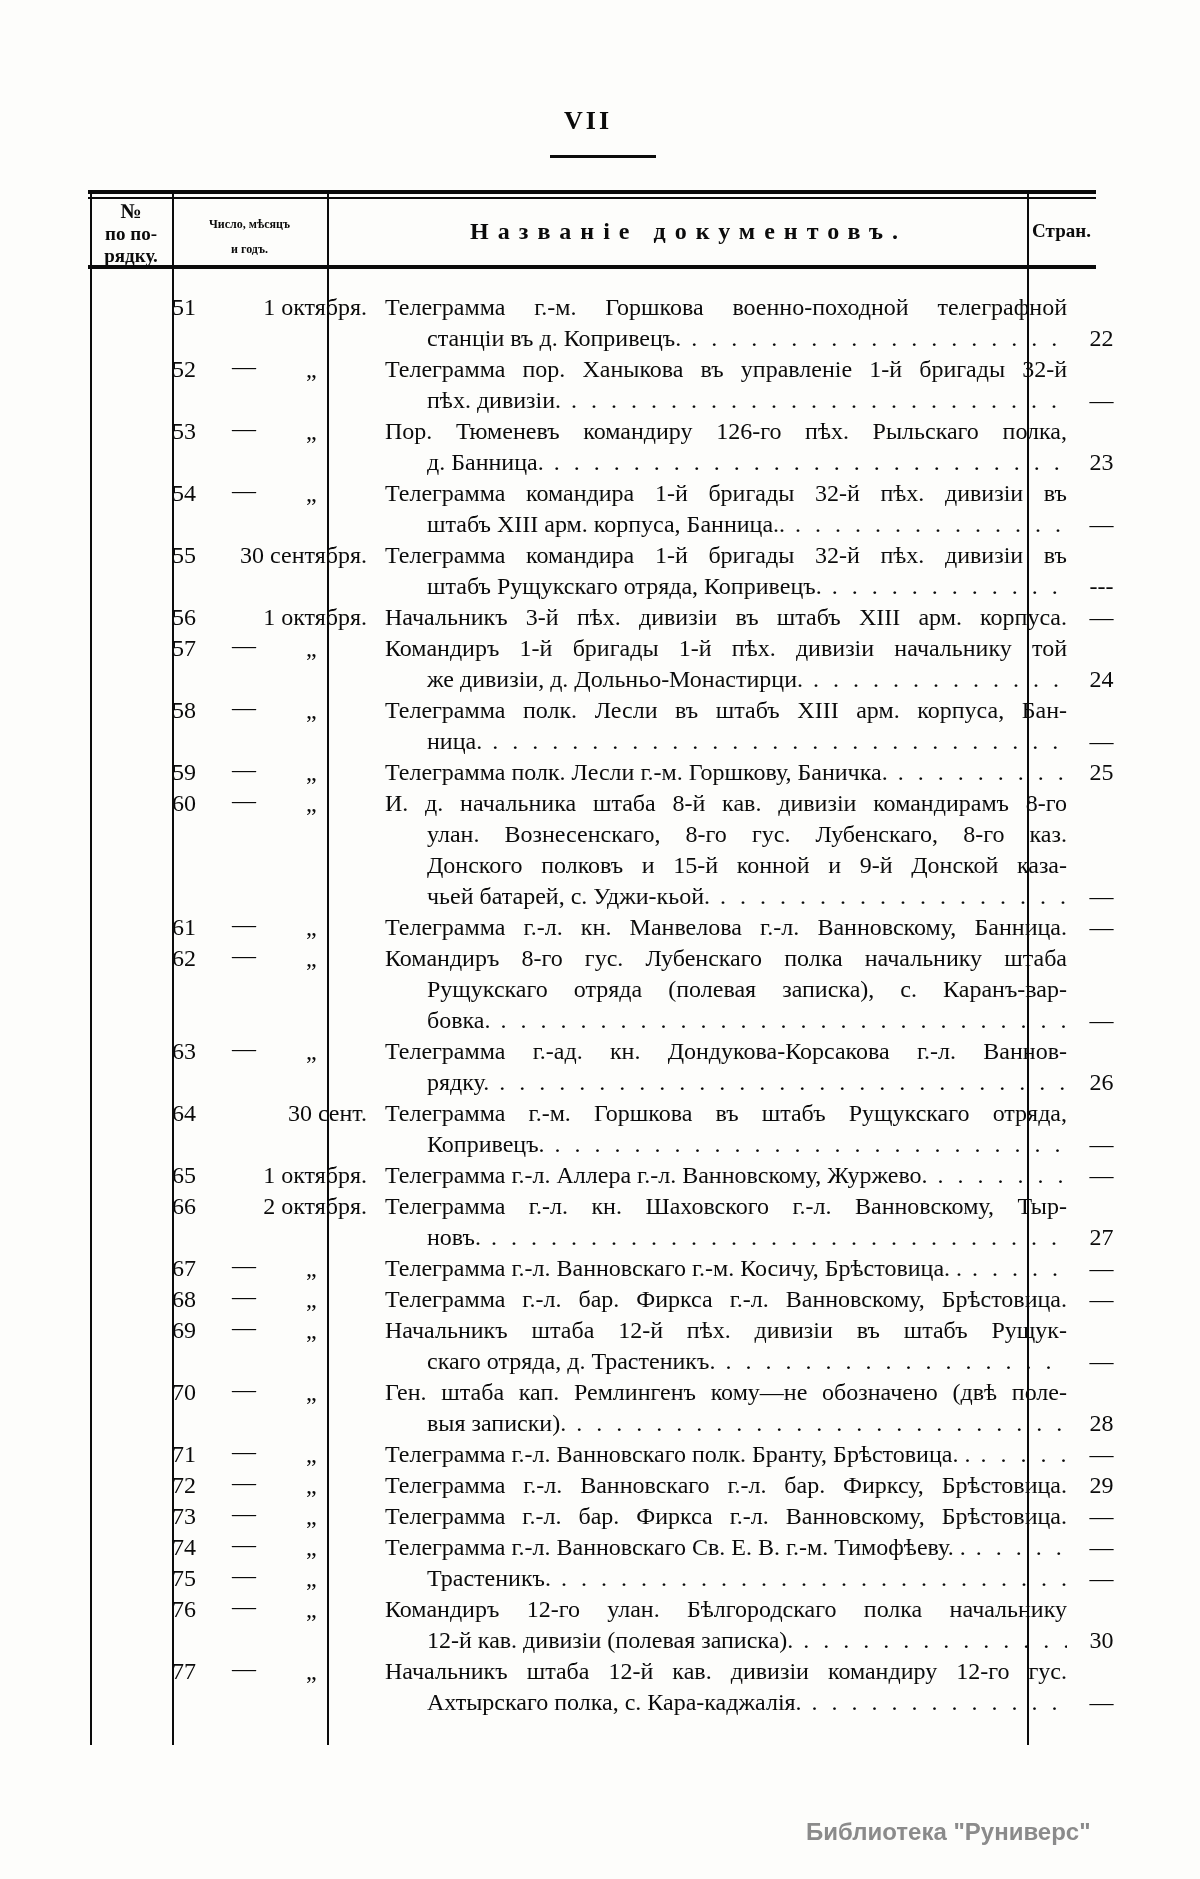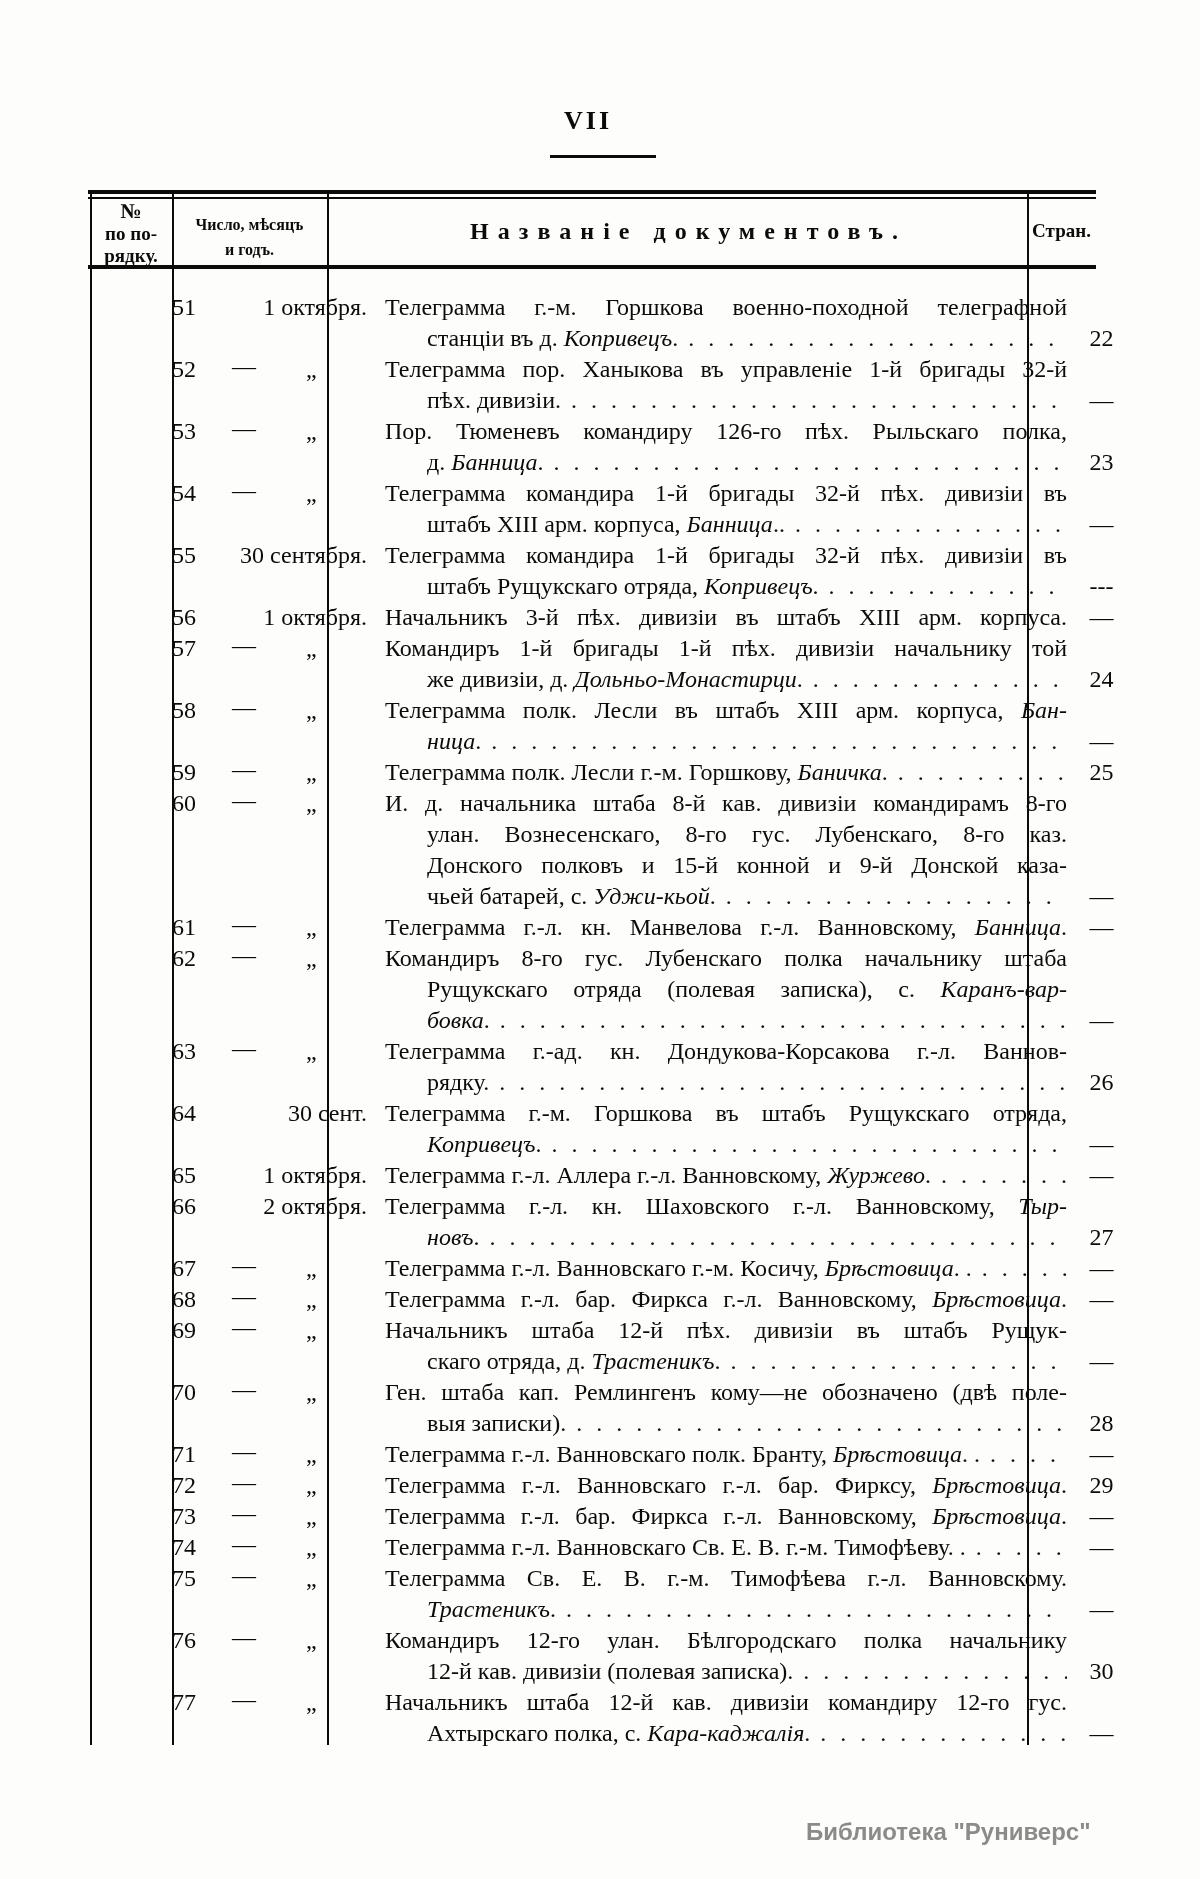--- a/index.html
+++ b/index.html
@@ -9,41 +9,41 @@
   .folio{position:absolute;top:106px;left:0;width:1176px;text-align:center;
          font-size:26px;font-weight:bold;letter-spacing:3px;}
   .folio-rule{position:absolute;top:155px;left:550px;width:106px;height:3px;background:#0b0b0b;}
   
   .hrule{position:absolute;background:#0b0b0b;}
   .vrule{position:absolute;width:2px;background:#0b0b0b;top:190px;height:1555px;}
   
   .hdr{position:absolute;font-weight:bold;text-align:center;}
   .hdr-num{left:90px;top:200px;width:82px;font-size:19px;line-height:22px;}
   .hdr-num .no{font-size:21px;}
-  .hdr-date{left:172px;top:212px;width:155px;font-size:16px;line-height:25px;}
+  .hdr-date{left:172px;top:212px;width:155px;font-size:12px;line-height:25px;}
   .hdr-title{left:327px;top:218px;width:700px;font-size:24px;letter-spacing:9px;padding-left:23px;box-sizing:border-box;}
   .hdr-page{left:1027px;top:220px;width:69px;font-size:19px;}
   
   #tbody{position:absolute;left:90px;top:292px;width:1006px;font-size:24px;}
   .row{display:grid;grid-template-columns:82px 155px 700px 69px;padding-left:40px;}
   .cell-num{text-align:right;padding-right:16px;line-height:31px;}
   .cell-date{position:relative;line-height:31px;}
   .date-center{display:block;text-align:right;}
   .ditto-dash{position:absolute;left:20px;top:-3px;}
   .ditto-mark{position:absolute;left:94px;top:0;}
   .cell-text{padding-left:18px;}
   .line{line-height:31px;min-height:31px;}
   .line.j{text-align:justify;text-align-last:justify;}
   .line.d{display:flex;}
   .line.d .txt{white-space:pre;flex:0 0 auto;}
   .leader{flex:1 1 auto;overflow:hidden;white-space:nowrap;letter-spacing:14px;padding-left:10px;}
   .ind{padding-left:42px;}
   .ind.d{padding-left:0;}
   .ind.d .pad{flex:0 0 42px;}
-  .it{font-style:italic;}
+  .it{}
   .cell-page{display:flex;align-items:flex-end;justify-content:center;line-height:31px;}
   
   .watermark{position:absolute;left:806px;top:1818px;font-family:"Liberation Sans",sans-serif;
              font-size:24px;font-weight:600;color:#8b8b8b;}
 </style>
 </head>
 <body>
 
 <div id="page">
 
@@ -417,21 +417,20 @@
         </div>
         <div class="cell-page">—</div>
       </div>
       <div class="row">
         <div class="cell-num">75</div>
         <div class="cell-date">
           <div class="ditto-dash">—</div>
           <div class="ditto-mark">„</div>
         </div>
         <div class="cell-text">
-          <div class="line j"><span>Телеграмма Св. Е. В. г.-м. Тимофѣева г.-л. Ванновскому.</span></div>
           <div class="line d ind">
             <div class="pad"></div>
             <div class="txt"><span class="it">Трастеникъ</span><span>.</span></div>
             <div class="leader">............................................................</div>
           </div>
         </div>
         <div class="cell-page">—</div>
       </div>
       <div class="row">
         <div class="cell-num">76</div>

